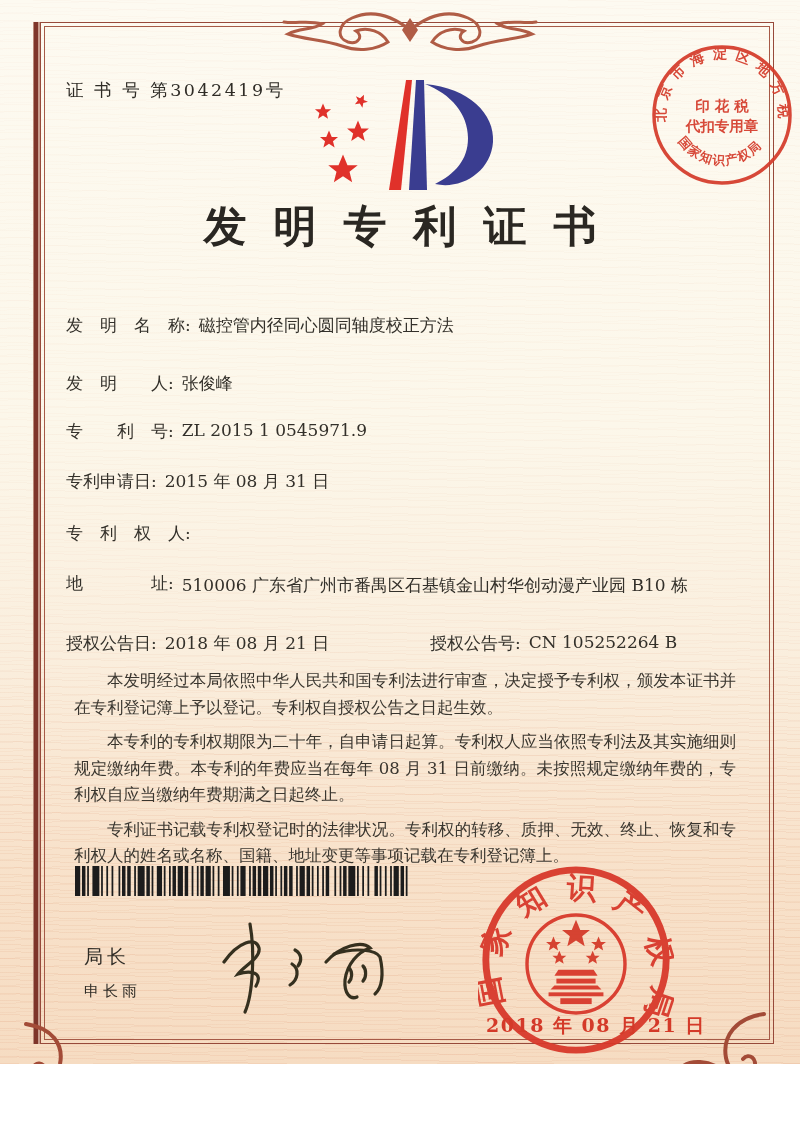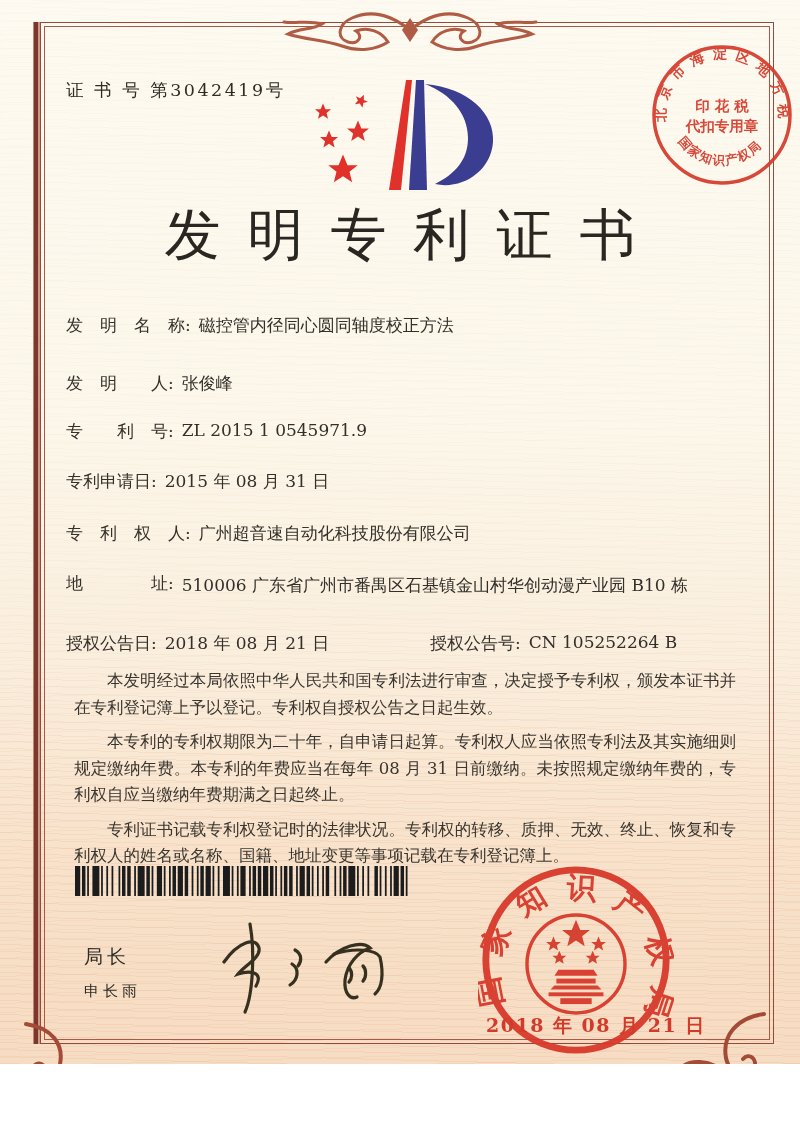--- a/index.html
+++ b/index.html
@@ -14,21 +14,21 @@
     mask-image:linear-gradient(180deg,rgba(0,0,0,.25) 0%,rgba(0,0,0,.35) 55%,rgba(0,0,0,1) 75%,rgba(0,0,0,1) 100%);}
   .frame{position:absolute;left:40px;top:22px;right:26px;bottom:20px;
     border:1.5px solid #97493a;}
   .frame::before{content:"";position:absolute;inset:3px;border:1px solid #a65a47;}
   .spine{position:absolute;left:33px;top:22px;bottom:20px;width:7px;
     background:linear-gradient(90deg,#b98a7a 0 1px,#7e352a 1px 5px,#c79c8d 5px 7px);}
   .certno{position:absolute;left:66px;top:78px;font-size:17.5px;letter-spacing:2.5px;color:#2f2c26;}
   .logo{position:absolute;left:303px;top:74px;}
   .stamp{position:absolute;left:649px;top:42px;opacity:.92;z-index:6;}
   .title{position:absolute;left:0;top:198px;width:100%;text-align:center;
-    font-size:56px;font-weight:normal;letter-spacing:27px;text-indent:27px;color:#2a2722;}
+    font-size:43px;font-weight:bold;letter-spacing:27px;text-indent:27px;color:#2a2722;}
   .fields{position:absolute;left:66px;top:310px;width:676px;font-size:17px;color:#33302a;}
   .frow{position:absolute;left:0;display:flex;white-space:pre;}
   .frow .lab{flex:none;}
   .frow .val{margin-left:8px;}
   .addr .val{width:508px;white-space:normal;line-height:26px;}
   .grant-no{position:absolute;left:364px;top:0;display:flex;white-space:pre;}
   .body-text{position:absolute;left:66px;top:660px;width:678px;font-size:16.5px;
     line-height:26.5px;text-align:justify;color:#3a362f;}
   .body-text p{margin:8px;text-indent:2em;}
   .barcode{position:absolute;left:75px;top:866px;width:336px;height:30px;}
@@ -130,21 +130,20 @@
     <div class="frow" style="top:110px">
       <span class="lab">专　　利　号:</span>
       <span class="val">ZL 2015 1 0545971.9</span>
     </div>
     <div class="frow" style="top:160px">
       <span class="lab">专利申请日:</span>
       <span class="val">2015 年 08 月 31 日</span>
     </div>
     <div class="frow" style="top:212px">
       <span class="lab">专　利　权　人:</span>
-      <span class="val">广州超音速自动化科技股份有限公司</span>
     </div>
     <div class="frow addr" style="top:262px">
       <span class="lab">地　　　　址:</span>
       <span class="val">510006 广东省广州市番禺区石基镇金山村华创动漫产业园 B10 栋</span>
     </div>
     <div class="frow" style="top:322px">
       <span class="lab">授权公告日:</span>
       <span class="val">2018 年 08 月 21 日</span>
       <span class="grant-no">
         <span class="lab">授权公告号:</span>

